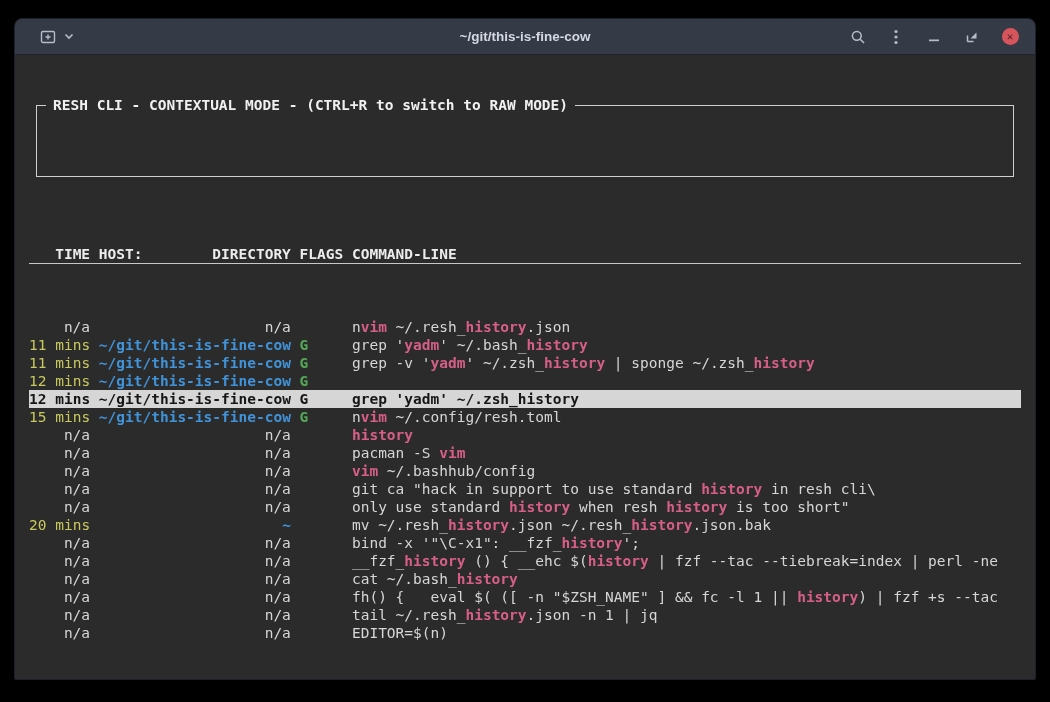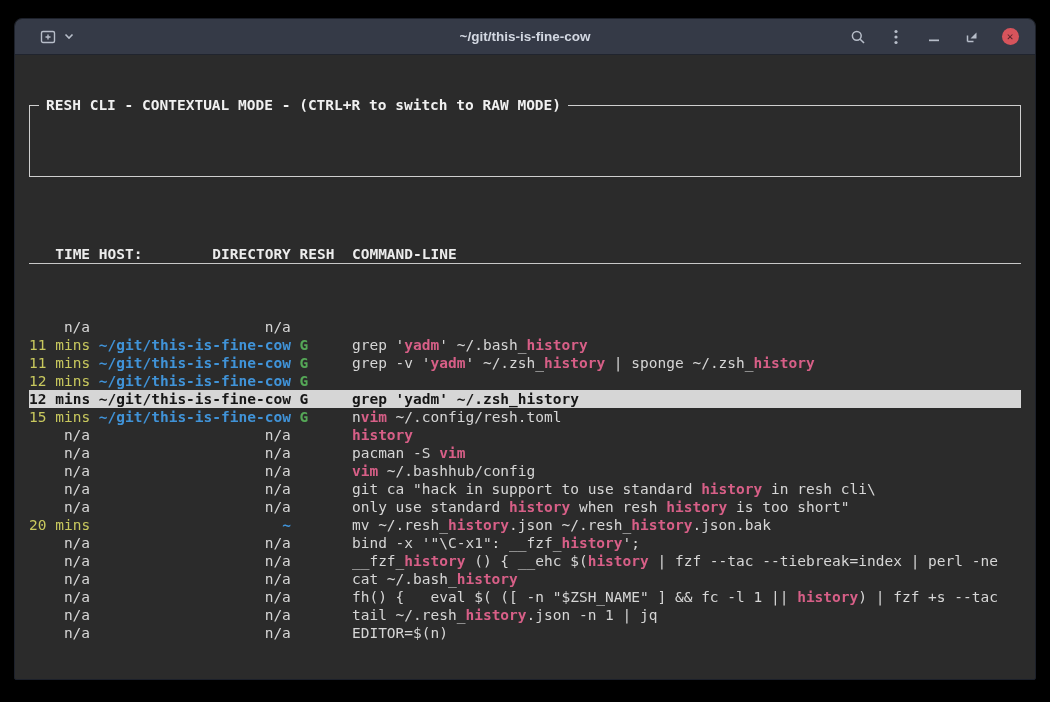--- a/index.html
+++ b/index.html
@@ -22,21 +22,21 @@
   .tb-btn{background:none;border:none;color:#b7bdc9;width:26px;height:26px;display:flex;align-items:center;
     justify-content:center;padding:0;cursor:default}
   .tb-btn.narrow{width:14px}
   .tb-btn svg{display:block}
   .close-circle{width:17px;height:17px;border-radius:50%;background:var(--close-red);display:flex;align-items:center;
     justify-content:center;color:#54232a;font-size:11px;font-weight:bold;line-height:1;
     font-family:"DejaVu Sans Mono",monospace}
   
   .term{font-family:"DejaVu Sans Mono",monospace;font-size:14.5px;line-height:18px;color:var(--terminal-fg);
     padding:6px 14px 0;height:624px;white-space:pre;overflow:hidden}
-  .resh-box{position:relative;border:1px solid var(--box-border);margin:8px 0 14px;padding:6px 7px 10px}
+  .resh-box{position:relative;border:1px solid var(--box-border);margin:8px 7px 14px;padding:6px 7px 10px}
   .resh-box-title{position:absolute;top:-10px;left:9px;background:var(--terminal-bg);padding:0 7px;
     font-weight:bold;color:#f0f0f0}
   .query-line{height:18px}
   .cursor{display:inline-block;width:1ch;height:15px;background:var(--cursor);vertical-align:-2px}
   .row{display:flex;column-gap:1ch;height:18px}
   .c-time{width:7ch;text-align:right;flex:none}
   .c-host{width:22ch;text-align:right;flex:none}
   .c-flags{width:5ch;flex:none;color:var(--flag-green);font-weight:bold}
   .c-cmd{flex:1;min-width:0;overflow:hidden}
   .hdr{border-bottom:1px solid var(--line);font-weight:bold;color:#ececec;height:19px}
@@ -111,28 +111,29 @@
   </div>
 
   <div class="term">
     <div class="resh-box">
       <span class="resh-box-title">RESH CLI - CONTEXTUAL MODE - (CTRL+R to switch to RAW MODE)</span>
     </div>
 
     <div class="row hdr">
       <span class="c-time">TIME</span>
       <span class="c-host"><span>HOST:</span><span>DIRECTORY</span></span>
-      <span class="c-flags">RESH</span>
+      <span class="c-flags">FLAGS</span>
       <span class="c-cmd">COMMAND-LINE</span>
     </div>
 
     <div id="rows"><div class="row">
     <span class="c-time">n/a</span>
     <span class="c-host">n/a</span>
     <span class="c-flags"></span>
+    <span class="c-cmd">n<span class="match">vim</span> ~/.resh_<span class="match">history</span>.json</span>
   </div><div class="row">
     <span class="c-time known">11 mins</span>
     <span class="c-host known">~/git/this-is-fine-cow</span>
     <span class="c-flags">G</span>
     <span class="c-cmd">grep '<span class="match">yadm</span>' ~/.bash_<span class="match">history</span></span>
   </div><div class="row">
     <span class="c-time known">11 mins</span>
     <span class="c-host known">~/git/this-is-fine-cow</span>
     <span class="c-flags">G</span>
     <span class="c-cmd">grep -v '<span class="match">yadm</span>' ~/.zsh_<span class="match">history</span> | sponge ~/.zsh_<span class="match">history</span></span>

